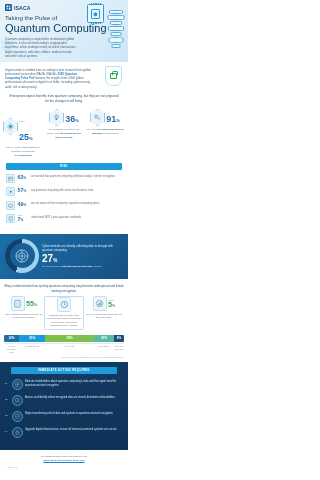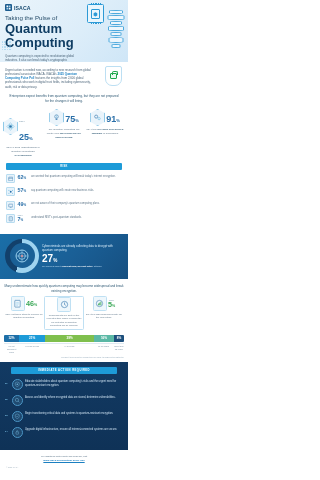--- a/index.html
+++ b/index.html
@@ -28,21 +28,21 @@
   .brand-mark svg { width: 5px; height: 5px; display: block; }
   .brand-name {
     font-size: 5.2px; font-weight: bold; color: #14486f;
     letter-spacing: .1px;
   }
   .h-title {
     font-size: 6.2px; color: #2a4f6b; line-height: 1.15;
     font-weight: 300;
   }
   .h-title2 {
-    font-size: 13px; color: #0f3d63; font-weight: bold;
+    font-size: 11px; color: #0f3d63; font-weight: normal;
     line-height: 1.12; margin-top: .5px;
   }
   .h-body {
     font-size: 2.85px; color: #4a6378; line-height: 1.5;
     margin-top: 3px; width: 72px;
   }
   .h-body2 {
     font-size: 2.85px; color: #4a6378; line-height: 1.5;
     margin-top: 2.5px; width: 86px;
   }
@@ -346,21 +346,21 @@
       <div class="hex-top">
         <span class="hexshape">
           <svg viewBox="0 0 20 20">
               <circle cx="10" cy="8" r="4" fill="none" stroke="#2a6fa8" stroke-width="1.2"></circle>
               <path d="M8 13h4v2H8z" fill="#2a6fa8"></path>
               <path d="M10 5v6" stroke="#5fb2de" stroke-width="1"></path>
             </svg>
         </span>
         <span class="pctwrap">
           <span class="pct-only"></span>
-          <span class="pct"><span>75</span><span class="sm">%</span></span>
+          <span class="pct"><span>36</span><span class="sm">%</span></span>
         </span>
       </div>
       <div class="hex-cap"><span>say quantum computing will create new </span><b>REVOLUTIONARY INNOVATIONS</b></div>
     </div>
 
     <div class="hexcard">
       <div class="hex-top">
         <span class="hexshape">
           <svg viewBox="0 0 20 20">
               <circle cx="7" cy="8" r="3.4" fill="none" stroke="#2a6fa8" stroke-width="1.3"></circle>
@@ -452,21 +452,21 @@
     <div class="midrow">
 
       <div class="midcard">
         <div class="mid-top">
           <span class="mid-ico">
             <svg viewBox="0 0 20 20">
                 <rect x="4" y="3" width="12" height="15" rx="1.3" fill="none" stroke="#2a6fa8" stroke-width="1.2"></rect>
                 <path d="M7 8h6M7 11h6M7 14h4" stroke="#7fc3e8" stroke-width="1"></path>
               </svg>
           </span>
-          <span class="mid-pct"><span>46</span><span class="sm">%</span></span>
+          <span class="mid-pct"><span>55</span><span class="sm">%</span></span>
         </div>
         <div class="mid-cap">have not taken steps to prepare for quantum computing.</div>
       </div>
 
       <div class="midcard boxed">
         <div class="mid-top">
           <span class="mid-ico">
             <svg viewBox="0 0 20 20">
                 <circle cx="10" cy="10" r="7" fill="none" stroke="#2a6fa8" stroke-width="1.3"></circle>
                 <path d="M10 5.5V10l3 2" stroke="#2a6fa8" stroke-width="1.3" fill="none"></path>

